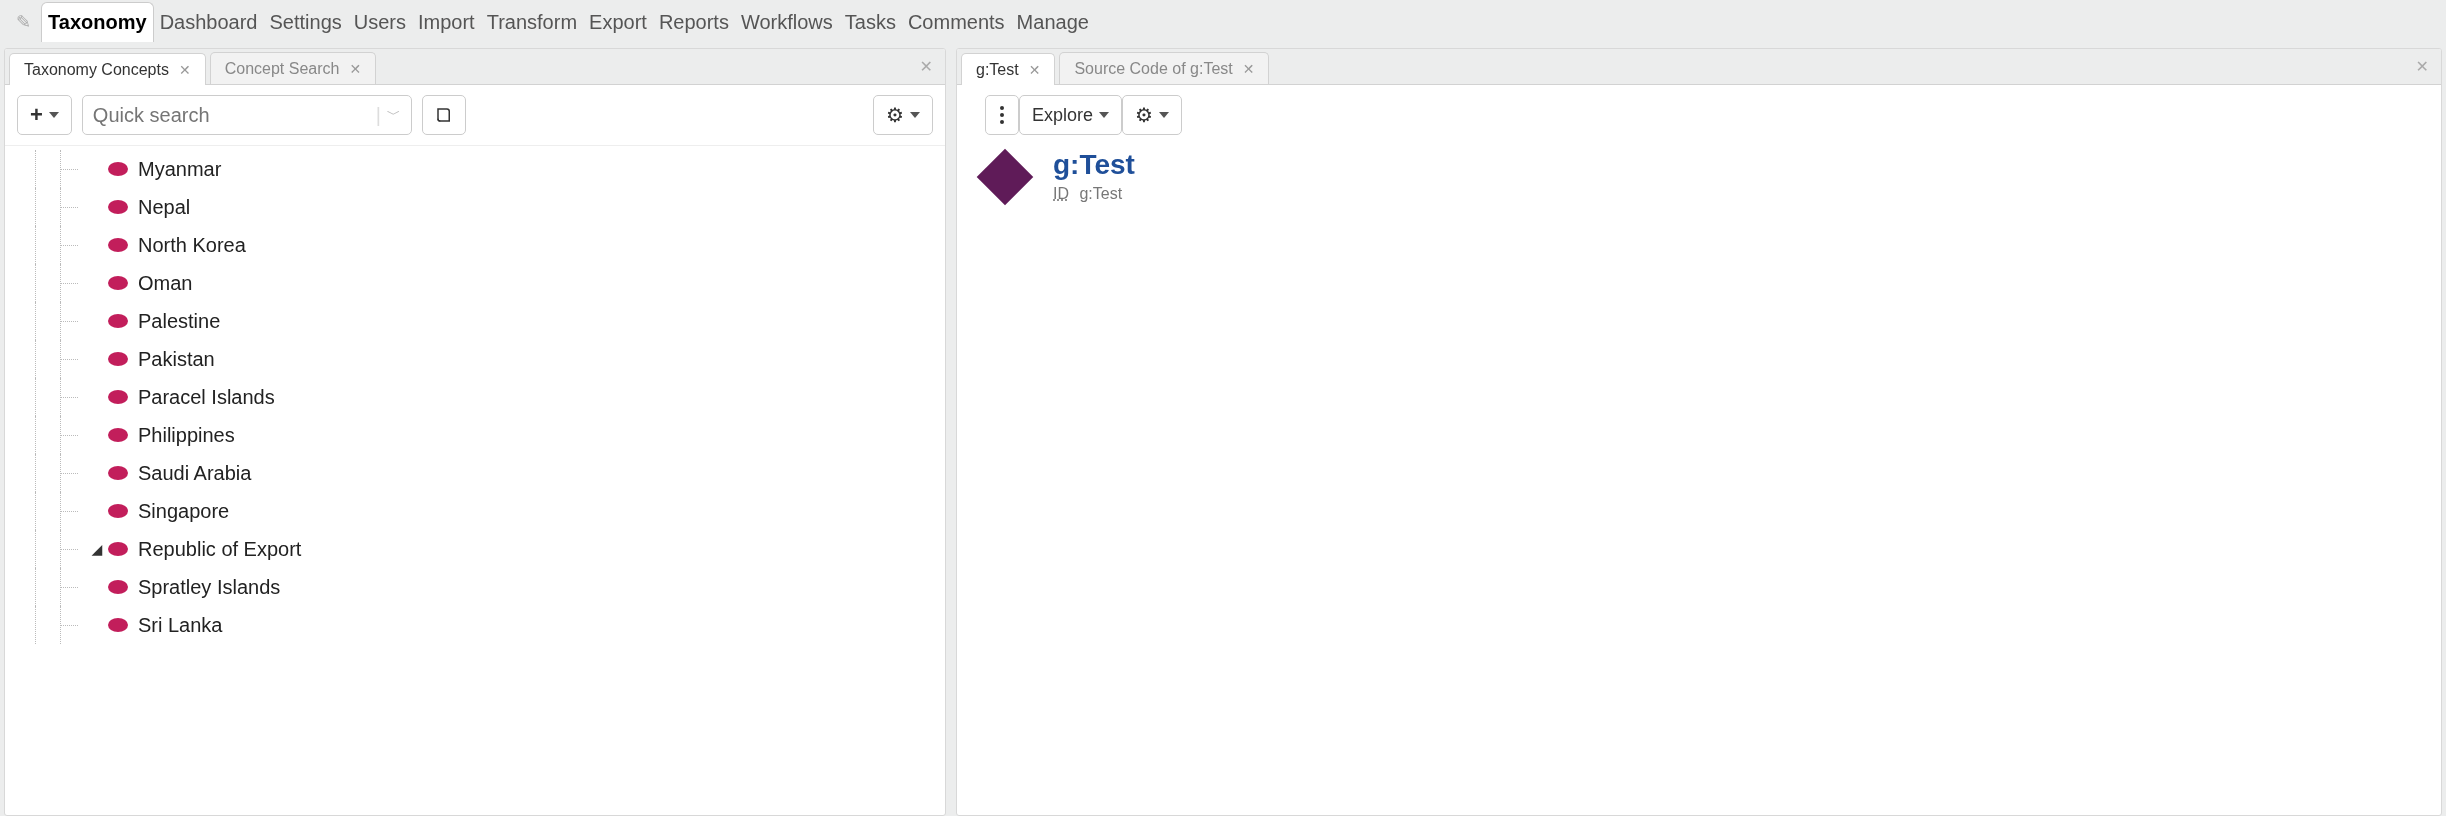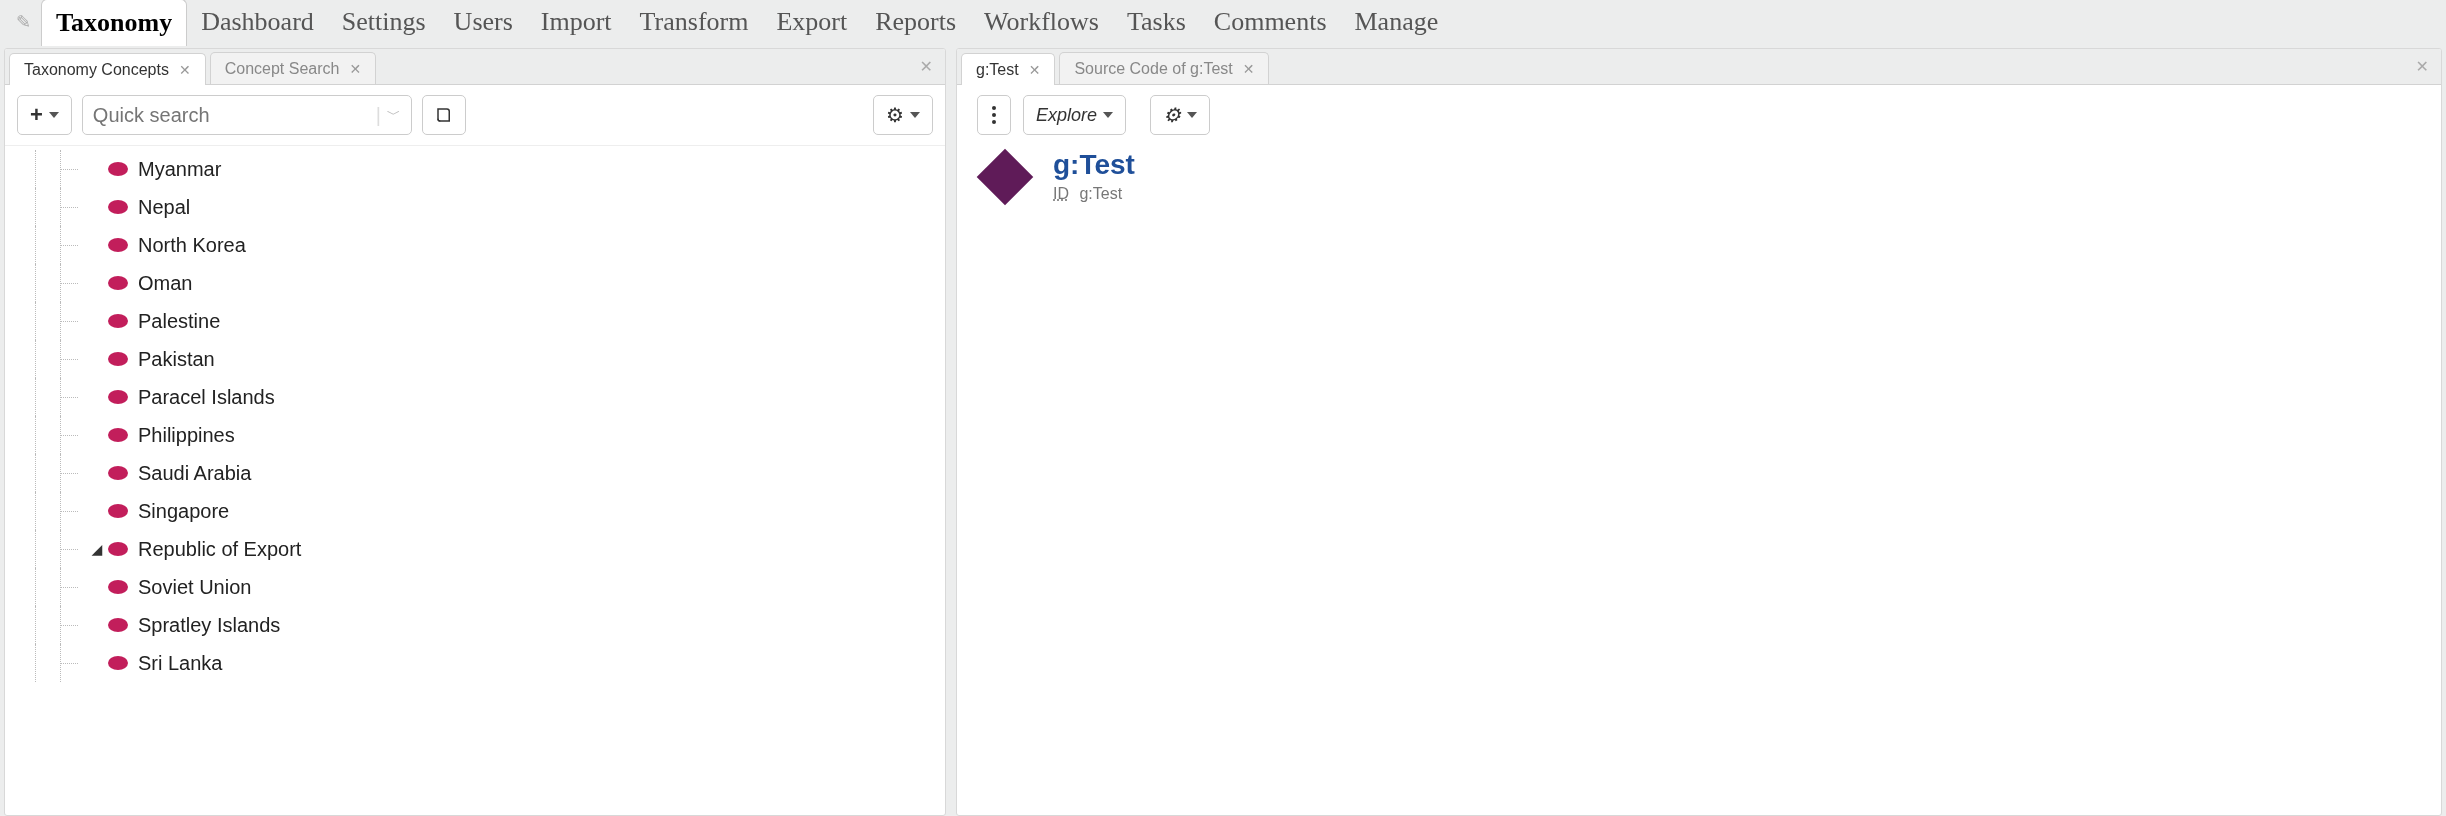--- a/index.html
+++ b/index.html
@@ -21,25 +21,24 @@
     padding: 0 6px;
     height: 44px;
     gap: 0;
   }
   .menubar .pencil {
     color: #aaa;
     font-size: 18px;
     padding: 0 10px;
   }
   .menubar .menu-item {
-    padding: 8px 14px;
+    padding: 8px 6px;
     color: #555;
-    font-size: 26px;
+    font-size: 20px;
     cursor: pointer;
-    font-family: Liberation Serif, serif;
   }
   .menubar .menu-item.active {
     background: #fff;
     border: 1px solid #ccc;
     border-bottom: none;
     border-radius: 6px 6px 0 0;
     font-weight: 700;
     color: #000;
   }
 
@@ -216,23 +215,21 @@
   .tree-row .label {
     color: #222;
   }
   .tree-row.child .guide { width: 125px; }
   .vl3 { left: 100px; }
 
   
   .detail-toolbar {
     display: flex;
     align-items: center;
-    gap: 12px;
-    padding: 10px 20px;
-    font-style: italic;
+    padding: 10px 28px;
   }
   .detail-body {
     display: flex;
     align-items: flex-start;
     gap: 20px;
     padding: 4px 20px;
   }
   .diamond {
     width: 40px; height: 40px;
     background: #5f1b58;
@@ -441,30 +438,20 @@
           <div class="label">Republic of Export</div>
         </div>
         <div class="tree-row">
           <div class="guide">
             <div class="vline vl1"></div>
             <div class="vline vl2"></div>
             <div class="hline" style="left: 55px; width: 18px;"></div>
           </div>
           <div class="toggle"></div>
           <div class="dot"></div>
-          <div class="label">Soviet Union</div>
-        </div>
-        <div class="tree-row">
-          <div class="guide">
-            <div class="vline vl1"></div>
-            <div class="vline vl2"></div>
-            <div class="hline" style="left: 55px; width: 18px;"></div>
-          </div>
-          <div class="toggle"></div>
-          <div class="dot"></div>
           <div class="label">Spratley Islands</div>
         </div>
         <div class="tree-row">
           <div class="guide">
             <div class="vline vl1"></div>
             <div class="vline vl2"></div>
             <div class="hline" style="left: 55px; width: 18px;"></div>
           </div>
           <div class="toggle"></div>
           <div class="dot"></div>

